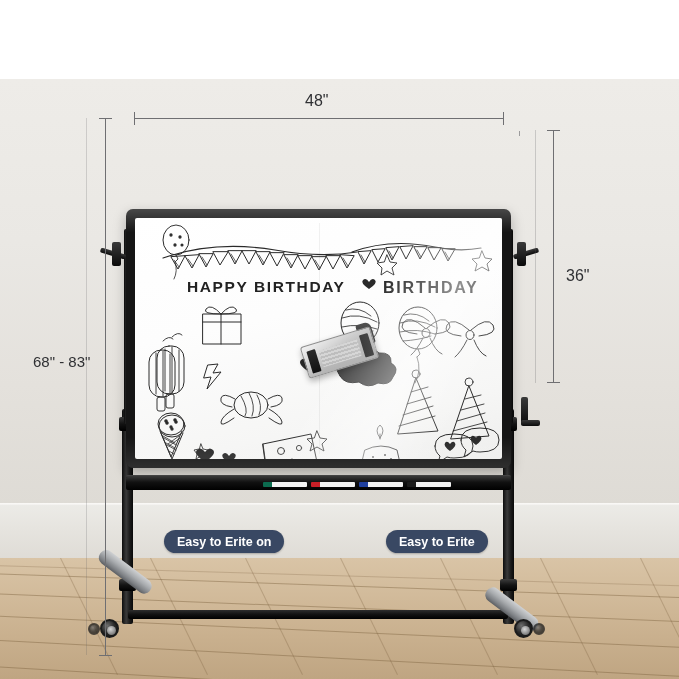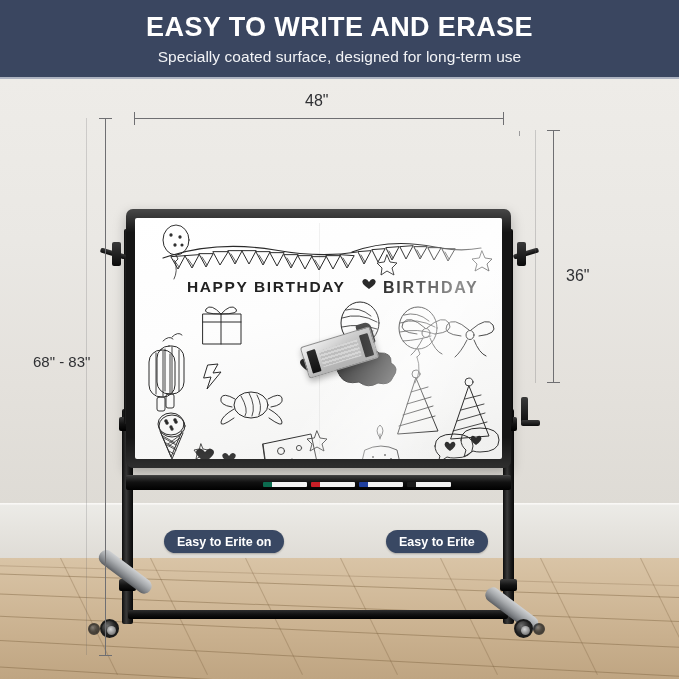--- a/index.html
+++ b/index.html
@@ -178,25 +178,20 @@
     background:linear-gradient(160deg,#4a4a4a,#1c1c1c);
     transform:rotate(-17deg);
     border-radius:2px 6px 2px 2px;
   }
 </style>
 </head>
 <body>
 
 <div id="stage">
 
-  <div class="banner">
-    <div class="banner-title">EASY TO WRITE AND ERASE</div>
-    <div class="banner-sub">Specially coated surface, designed for long-term use</div>
-    <div class="banner-rule"></div>
-  </div>
 
   <div class="scene">
 
     <div class="wall-upper"></div>
     <div class="baseboard-top"></div>
     <div class="baseboard-shadow"></div>
     <div class="wall-lower"></div>
 
     <div class="floor">
       <div class="plank" style="left:-40px; top:14px;  width:800px; transform:rotate(2.0deg);"></div>

